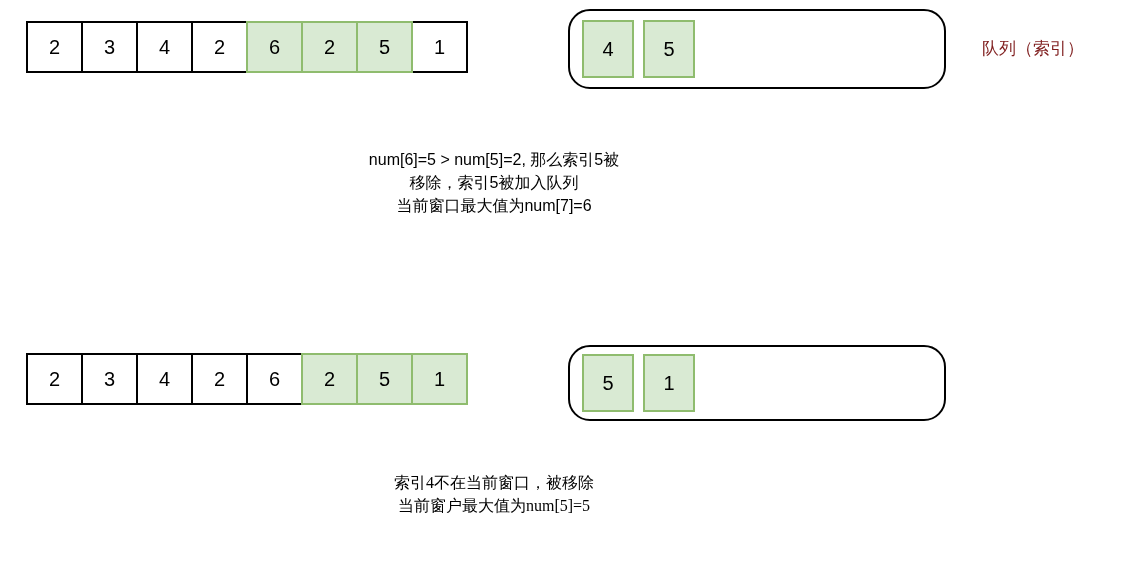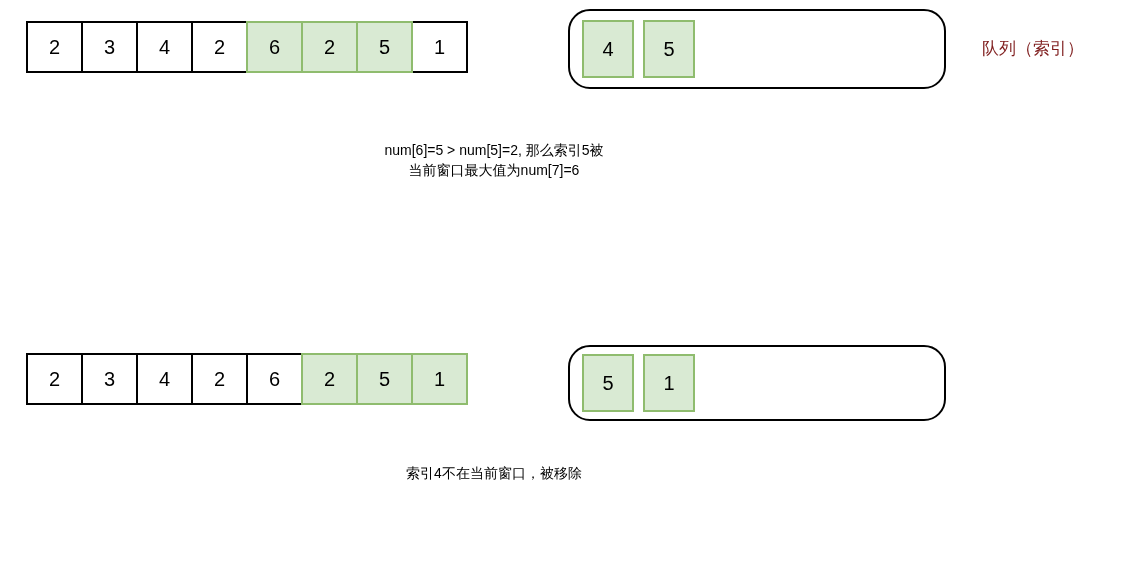--- a/index.html
+++ b/index.html
@@ -77,36 +77,37 @@
   .side-label {
     position: absolute;
     font-size: 17px;
     line-height: 1.3;
     white-space: nowrap;
     color: #7f1d1d;
   }
   .caption {
     position: absolute;
     text-align: center;
-    font-size: 14px;
+    font-size: 16px;
     line-height: 1.45;
     color: #000000;
     white-space: nowrap;
+    margin-top: 8px;
   }
   .caption .cap-line { display: block; }
 
   
   #array-1  { left: 26px; top: 21px; }
   #queue-1  { left: 568px; top: 9px; width: 378px; height: 80px; }
   #label-1  { left: 982px; top: 38px; }
   #caption-1{ left: 244px; top: 140px; width: 500px; }
 
   #array-2  { left: 26px; top: 353px; }
   #queue-2  { left: 568px; top: 345px; width: 378px; height: 76px; }
-  #caption-2{ left: 244px; top: 463px; width: 500px; }
+  #caption-2{ left: 244px; top: 463px; width: 500px; font-family: Liberation Serif, serif; }
 </style>
 </head>
 <body>
 
 <div class="stage">
 
   <div class="array-strip" id="array-1">
     <div class="array-cell">2</div>
     <div class="array-cell">3</div>
     <div class="array-cell">4</div>
@@ -119,20 +120,21 @@
 
   <div class="queue-box" id="queue-1">
     <div class="queue-cell">4</div>
     <div class="queue-cell">5</div>
   </div>
 
   <div class="side-label" id="label-1">队列（索引）</div>
 
   <div class="caption" id="caption-1">
     <span class="cap-line">num[6]=5  &gt; num[5]=2, 那么索引5被</span>
+    <span class="cap-line">移除，索引5被加入队列</span>
     <span class="cap-line">当前窗口最大值为num[7]=6</span>
   </div>
 
   <div class="array-strip" id="array-2">
     <div class="array-cell">2</div>
     <div class="array-cell">3</div>
     <div class="array-cell">4</div>
     <div class="array-cell">2</div>
     <div class="array-cell">6</div>
     <div class="array-cell hl">2</div>
@@ -140,15 +142,16 @@
     <div class="array-cell hl">1</div>
   </div>
 
   <div class="queue-box" id="queue-2">
     <div class="queue-cell">5</div>
     <div class="queue-cell">1</div>
   </div>
 
   <div class="caption" id="caption-2">
     <span class="cap-line">索引4不在当前窗口，被移除</span>
+    <span class="cap-line">当前窗户最大值为num[5]=5</span>
   </div>
 
 </div>
 
 </body></html>

